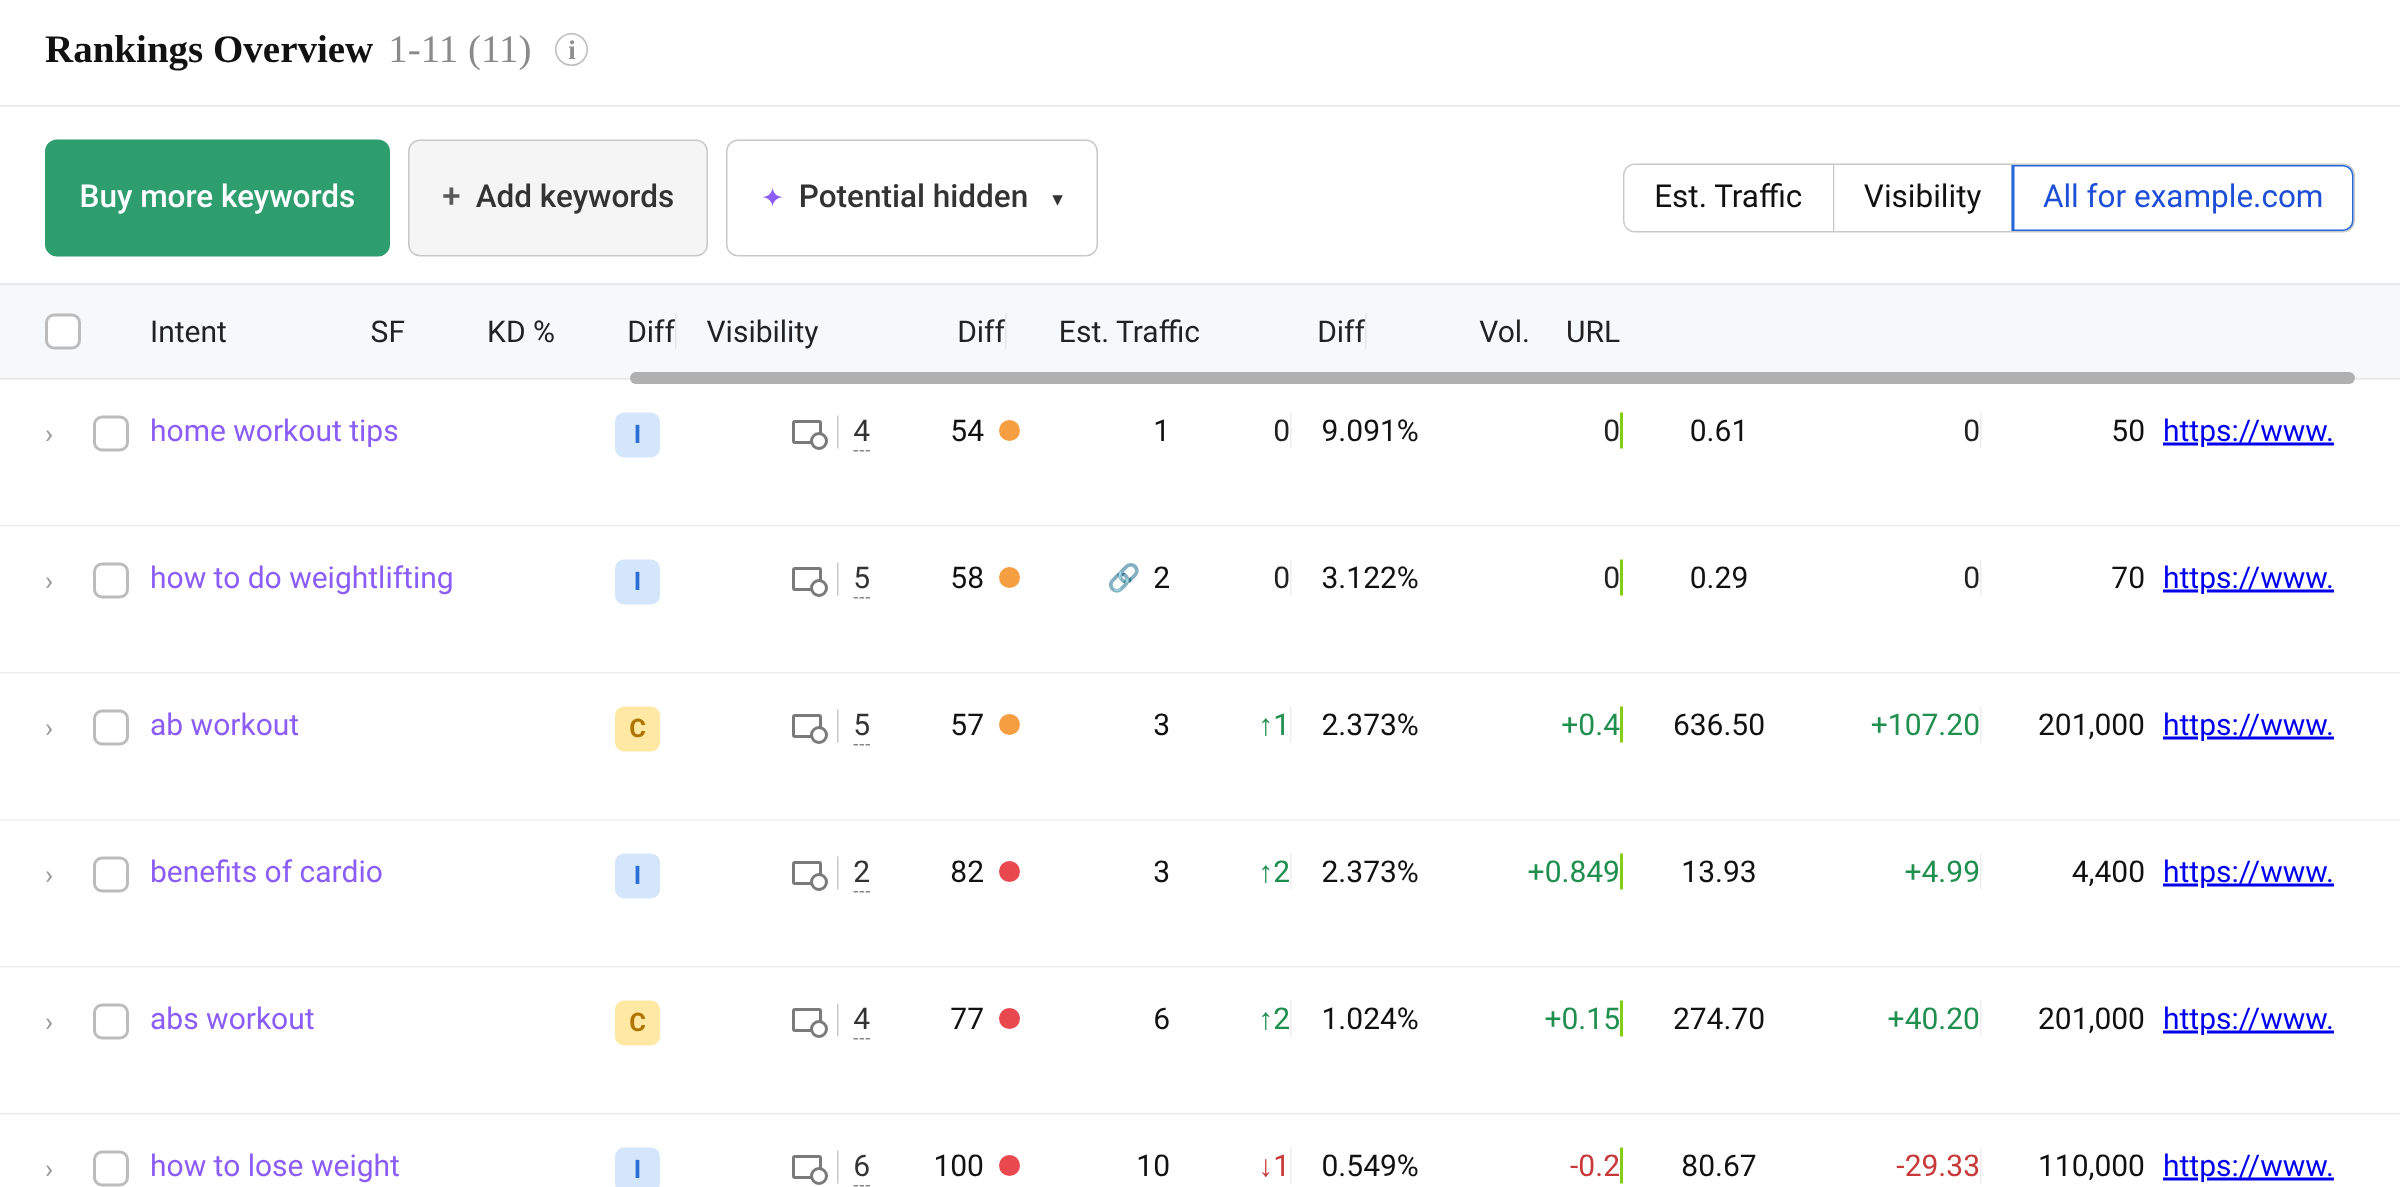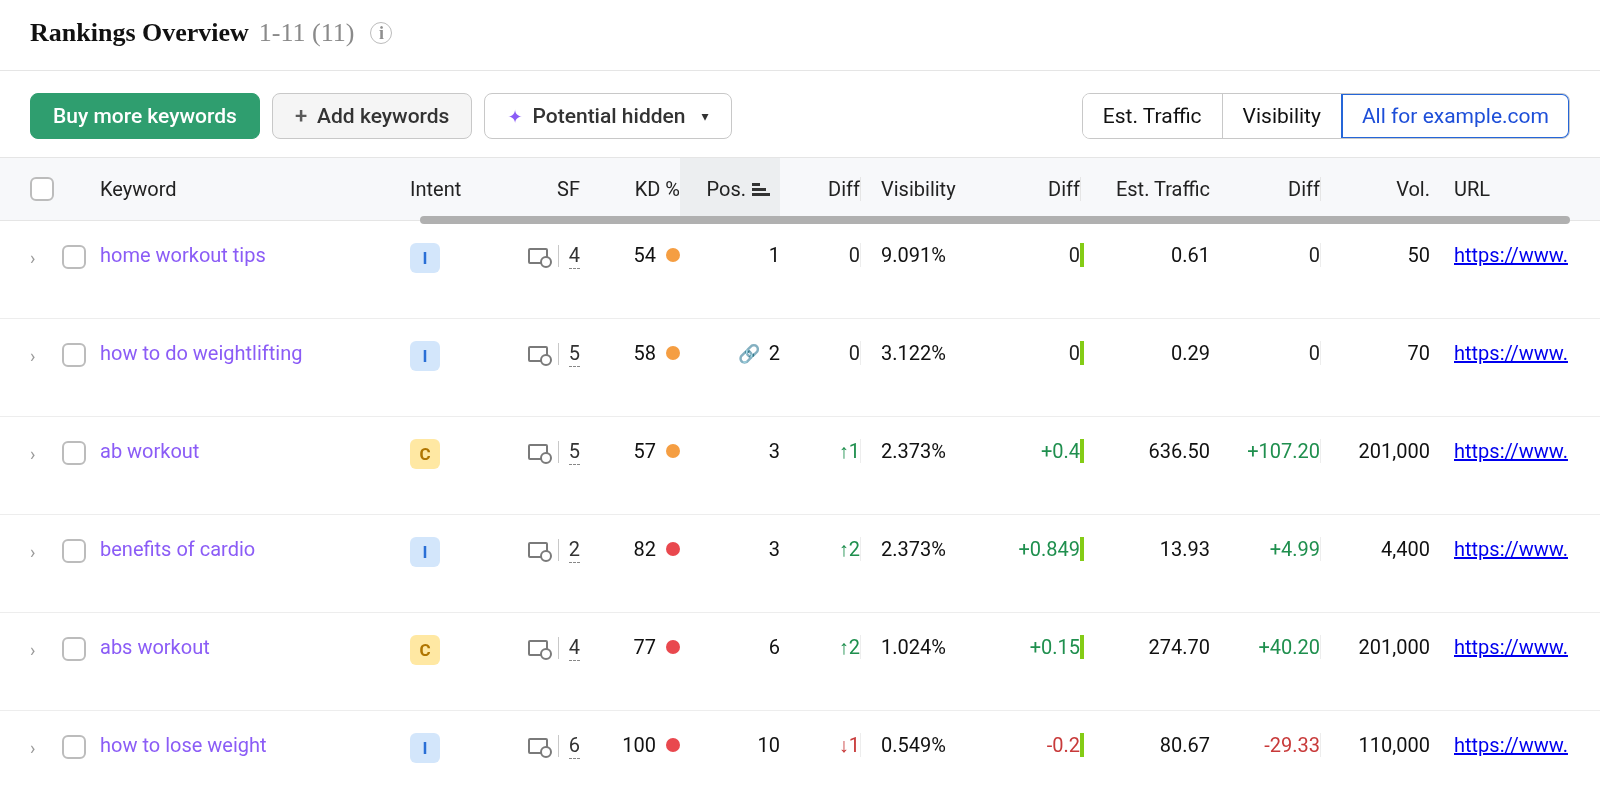--- a/index.html
+++ b/index.html
@@ -25,21 +25,21 @@
   .toolbar {
     padding: 22px 30px 18px 30px;
     display: flex;
     align-items: center;
     gap: 12px;
   }
   .btn {
     display: inline-flex;
     align-items: center;
     gap: 10px;
-    padding: 10px 22px;
+    padding: 26px 22px;
     border-radius: 8px;
     font-size: 21px;
     font-weight: 500;
     cursor: pointer;
     border: 1px solid transparent;
     white-space: nowrap;
   }
   .btn-primary { background: #2f9e6f; color: #fff; border-color:#2f9e6f; }
   .btn-secondary { background: #f5f5f5; color: #333; border-color: #c8c8c8; }
   .btn-secondary .plus { font-size: 22px; color:#5a5a5a; line-height:1;}
@@ -102,24 +102,24 @@
   .sf-sep { width:1px; height:22px; background:#c8c8c8;}
   .sf-num { border-bottom:1px dashed #888; padding-bottom:1px;}
   .row .kd { width:100px; text-align:right; display:flex; align-items:center; justify-content:flex-end; gap:10px;}
   .dot { width:14px; height:14px; border-radius:50%; display:inline-block;}
   .dot.orange{background:#f59e42;} .dot.red{background:#e9484e;}
   .row .pos { width:100px; text-align:right; display:flex; align-items:center; justify-content:flex-end; gap:8px;}
   .link-ico { color:#7a7a7a; font-size:18px;}
   .row .d1 { width:80px; text-align:right;}
   .row .vis { width:140px; text-align:left; padding-left:20px; border-left:1px solid #ededed;}
   .row .d2 { width:80px; text-align:right;}
-  .row .traf { width:130px; text-align:right; border-left:4px solid #84cc16;}
+  .row .traf { width:130px; text-align:center; border-left:2px solid #84cc16;}
   .row .d3 { width:110px; text-align:right;}
   .row .vol { width:110px; text-align:right; border-left:1px solid #ededed;}
-  .row .url { flex:1; padding-left:24px; color:#1a5cc8; white-space:nowrap; overflow:hidden;}
+  .row .url { flex:1; padding-left:12px; color:#1a5cc8; white-space:nowrap; overflow:hidden;}
   .pos.neutral, .d1.neutral, .d2.neutral, .d3.neutral { color:#222;}
   .up { color:#1f8f4e;}
   .down { color:#c83a3a;}
 </style>
 </head>
 <body>
 
 <div class="page">
 
   <div class="header">
@@ -146,32 +146,23 @@
       <div class="seg-item"><span>Est. Traffic</span></div>
       <div class="seg-item"><span>Visibility</span></div>
       <div class="seg-item active"><span>All for example.com</span></div>
     </div>
   </div>
 
   <div class="thead">
     <div class="col-check">
         <span class="checkbox"></span>
       </div>
-    <div class="col-keyword"><span>Keyword</span></div>
     <div class="col-intent"><span>Intent</span></div>
     <div class="col-sf"><span>SF</span></div>
     <div class="col-kd"><span>KD %</span></div>
-    <div class="col-pos sorted">
-      <span>Pos.</span>
-      <span class="sort-icon">
-          <span class="bar b1"></span>
-          <span class="bar b2"></span>
-          <span class="bar b3"></span>
-        </span>
-    </div>
     <div class="col-diff1"><span>Diff</span></div>
     <div class="col-vis"><span>Visibility</span></div>
     <div class="col-diff2"><span>Diff</span></div>
     <div class="col-traf"><span>Est. Traffic</span></div>
     <div class="col-diff3"><span>Diff</span></div>
     <div class="col-vol"><span>Vol.</span></div>
     <div class="col-url"><span>URL</span></div>
     <div class="hscroll"></div>
   </div>
 

